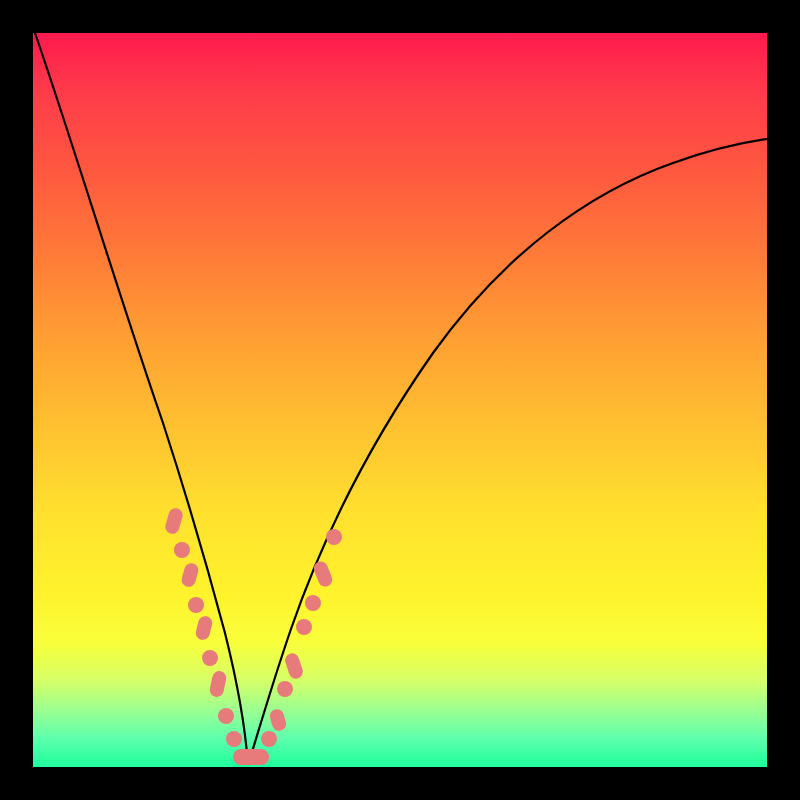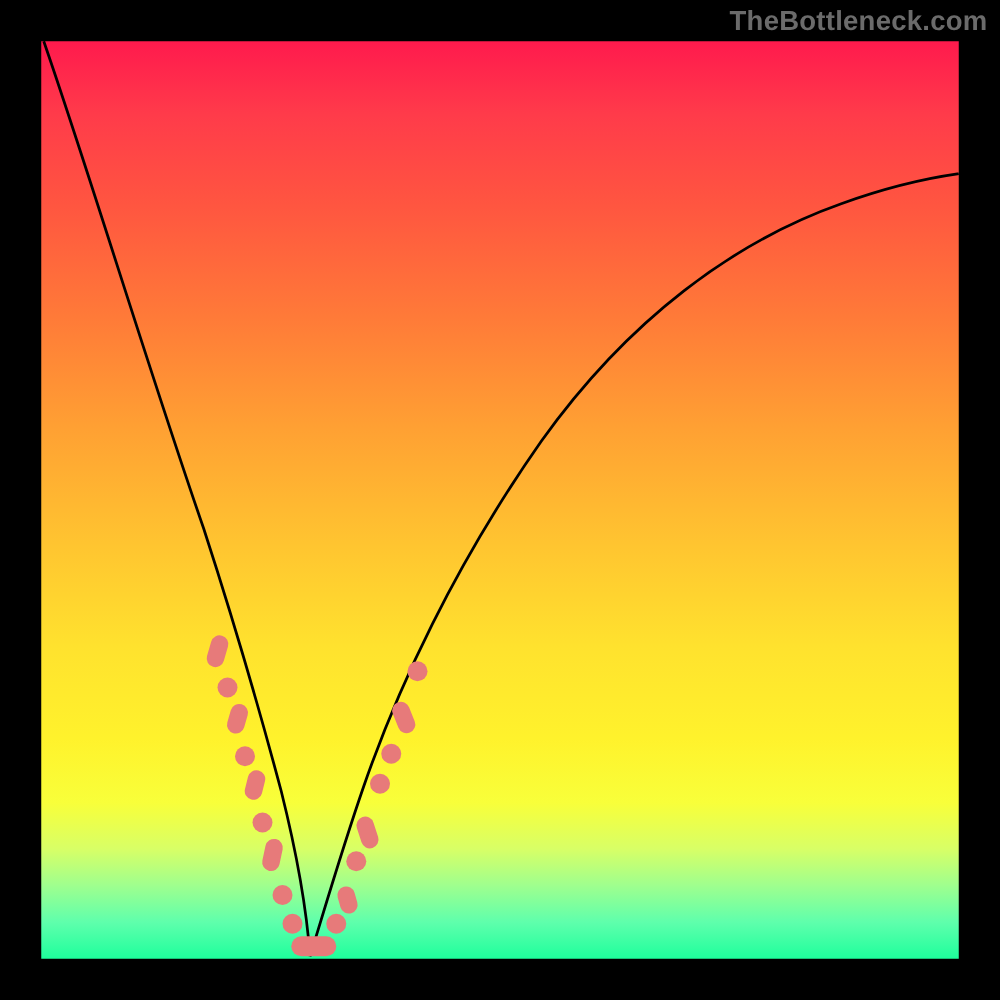--- a/index.html
+++ b/index.html
@@ -106,14 +106,13 @@
       <rect class="pill" x="238" y="676" width="14" height="22" rx="7" transform="rotate(-16 245 687)"></rect>
       <circle class="dot" cx="252" cy="656" r="8"></circle>
       <rect class="pill" x="254" y="620" width="14" height="26" rx="7" transform="rotate(-18 261 633)"></rect>
       <circle class="dot" cx="271" cy="594" r="8"></circle>
       <circle class="dot" cx="280" cy="570" r="8"></circle>
       <rect class="pill" x="283" y="528" width="14" height="26" rx="7" transform="rotate(-22 290 541)"></rect>
       <circle class="dot" cx="301" cy="504" r="8"></circle>
     </g>
   </svg>
 
-  <div class="watermark">TheBottleneck.com</div>
 </div>
 
 </body></html>

